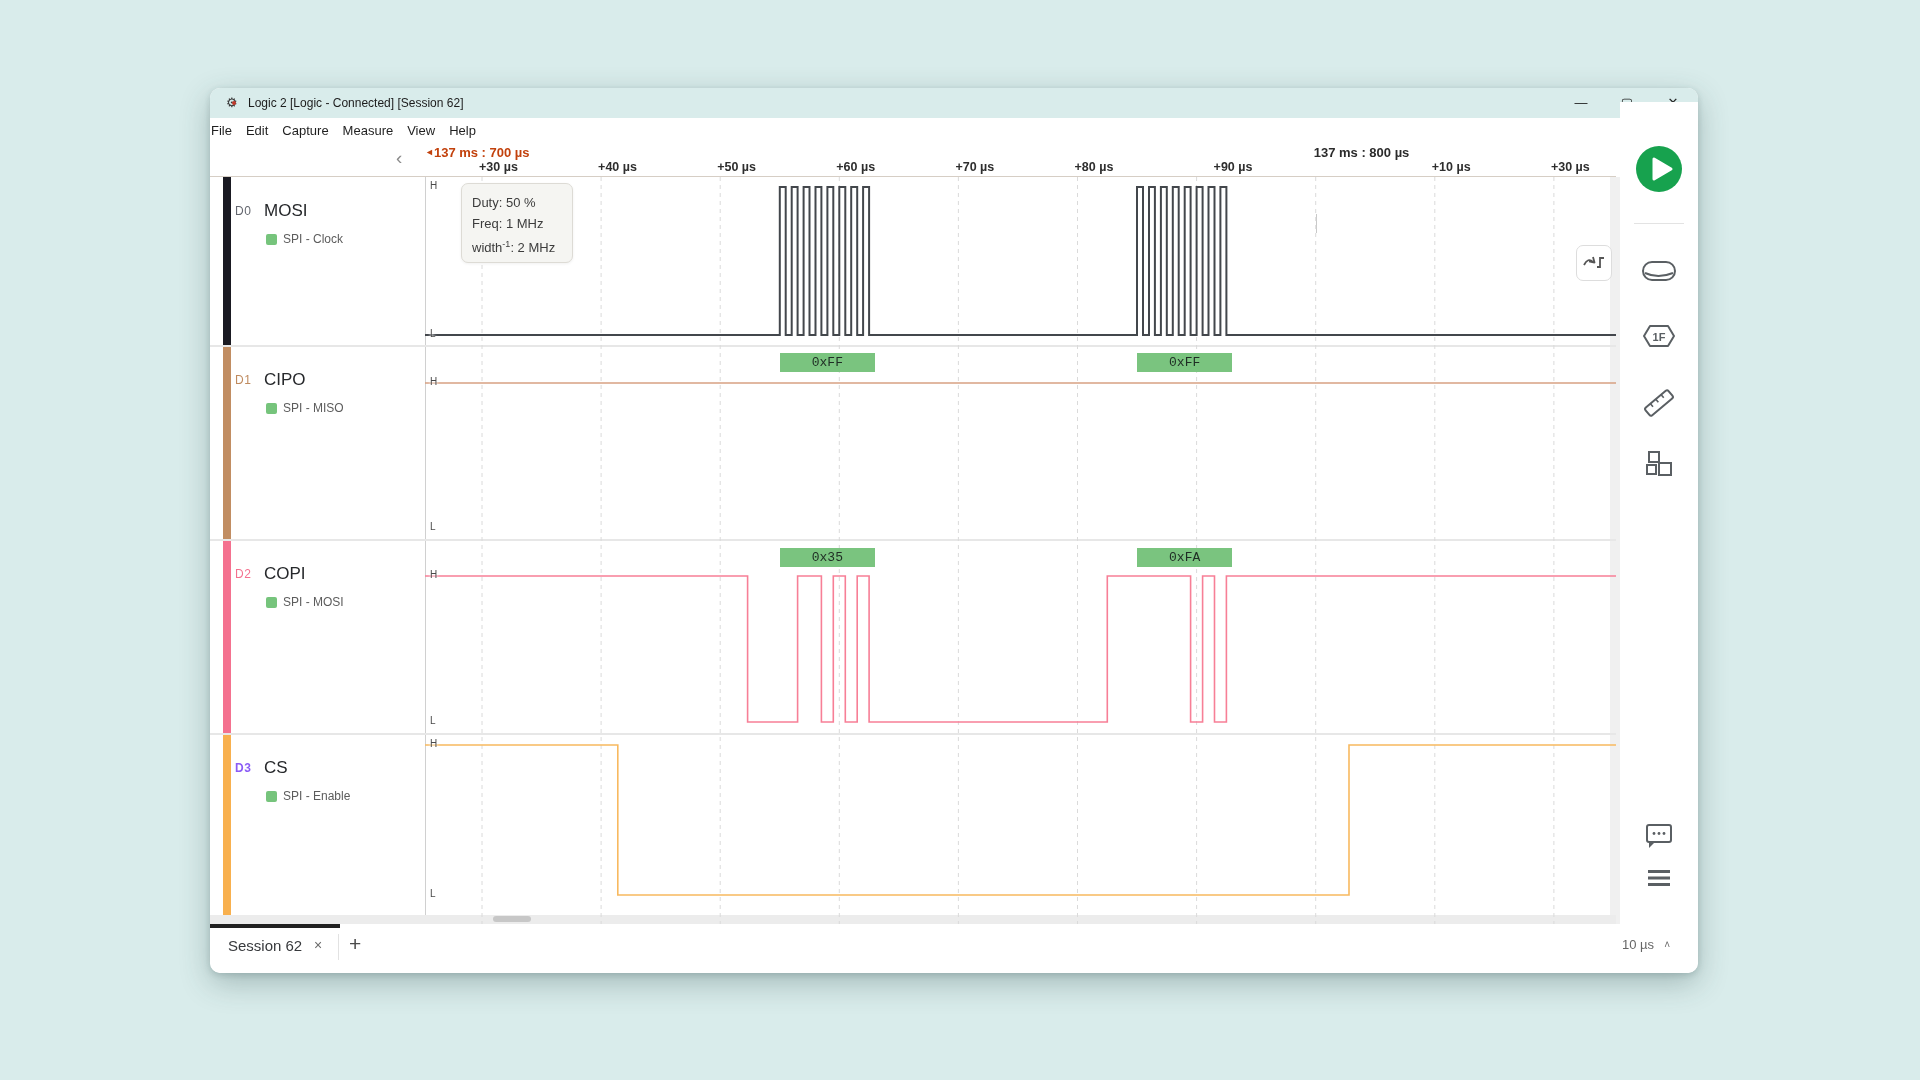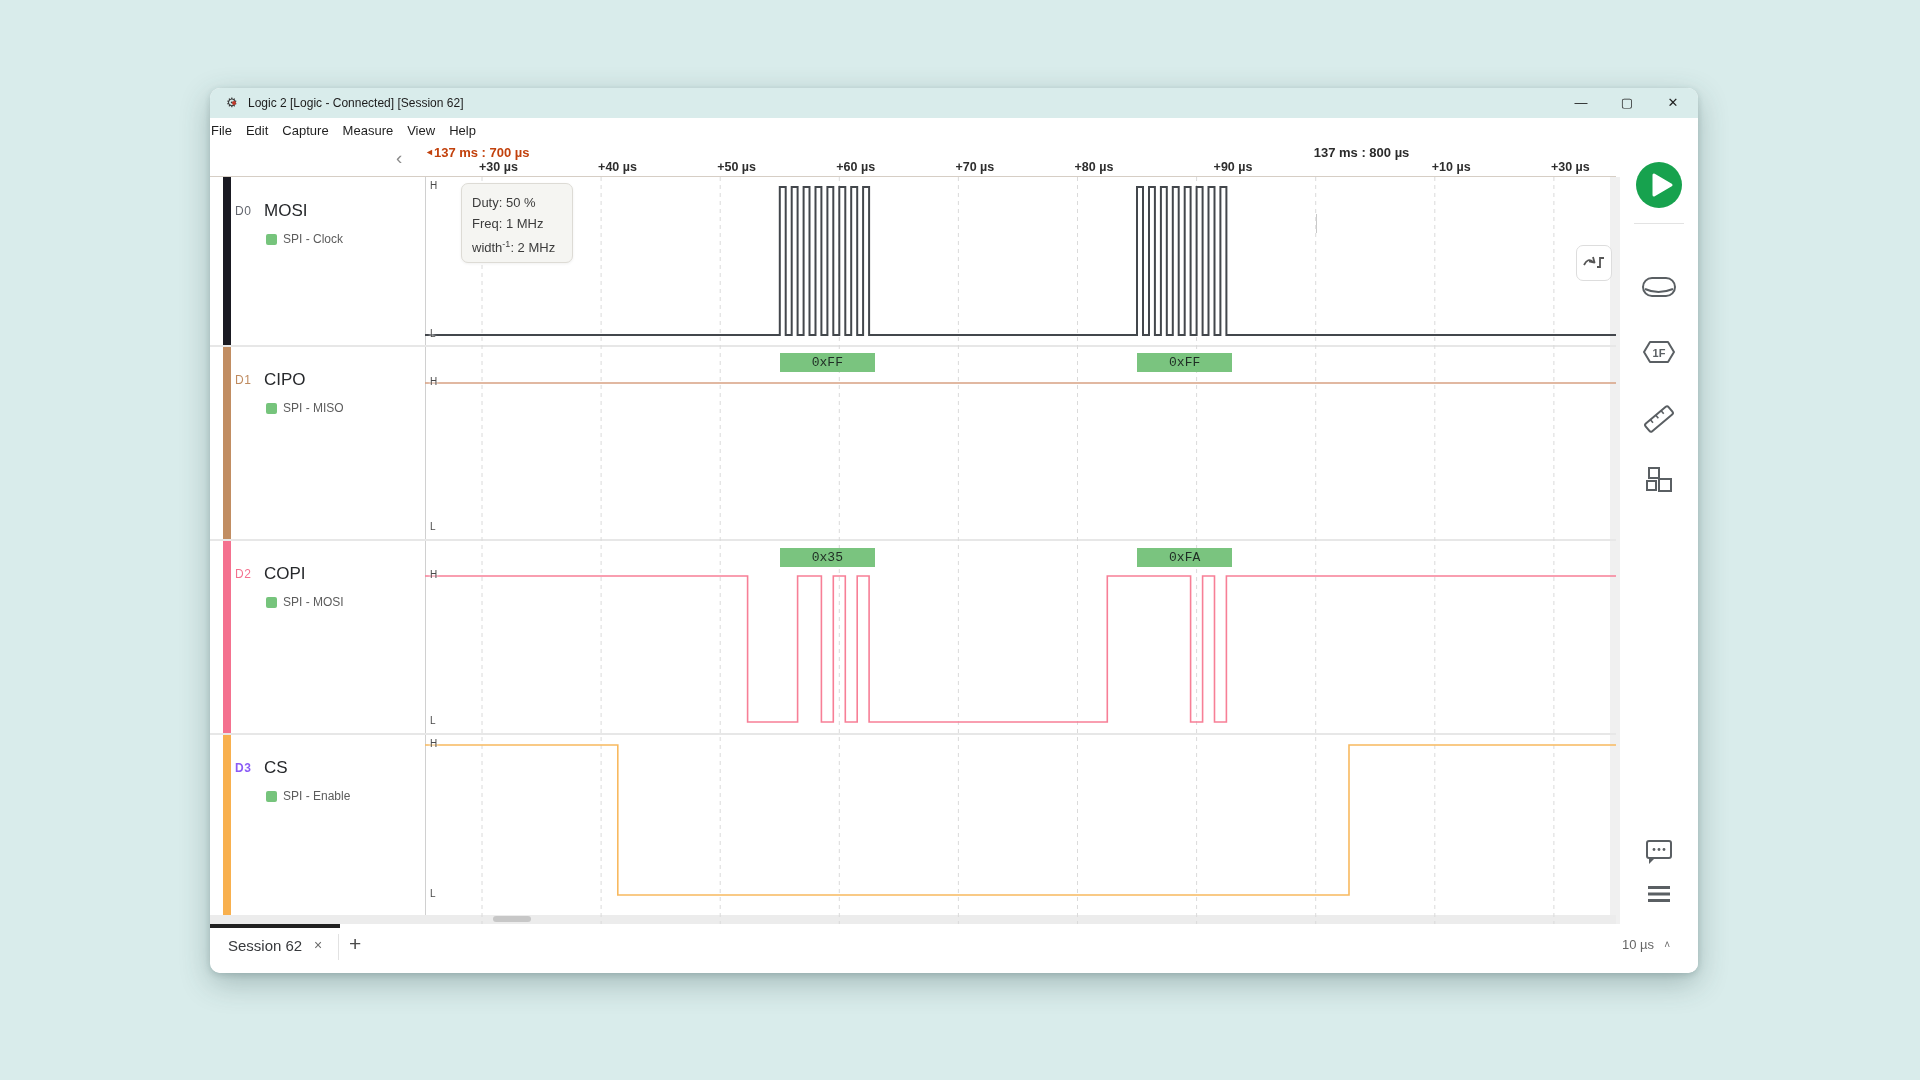--- a/index.html
+++ b/index.html
@@ -31,21 +31,21 @@
   #wavesvg { position:absolute; left:215px; top:89px; z-index:2; }
   .hl-label { position:absolute; font-size:10px; color:#4a4a4a; z-index:3; text-shadow:0 0 3px #fff,0 0 3px #fff; }
   .badge { position:absolute; height:19px; z-index:4; text-align:center; font-family:"Liberation Mono",monospace; font-size:13px; line-height:19px; }
   #tooltip { position:absolute; left:251px; top:95px; width:112px; height:80px; background:#f5f5f2; border:1px solid #dddbd5; border-radius:7px; z-index:6; padding:8px 0 0 10px; box-shadow:0 1px 3px rgba(0,0,0,.06); }
   #tooltip div { font-size:13px; color:#3c3c3c; line-height:21px; white-space:nowrap; }
   #tooltip sup { font-size:9px; }
   #scrolltrack { position:absolute; left:0; top:827px; width:1406px; height:9px; background:#ececec; z-index:1; }
   #scrollthumb { position:absolute; left:283px; top:828px; width:38px; height:6px; background:#c7c7c7; border-radius:3px; z-index:5; }
   #vstrip { position:absolute; left:1400px; top:89px; width:10px; height:747px; background:#f0f0f0; }
   #edgebtn { position:absolute; left:1366px; top:157px; width:36px; height:36px; background:#fff; border:1px solid #ddd; border-radius:7px; z-index:6; }
-  #sidebar { position:absolute; left:1410px; top:30px; width:78px; height:854px; background:#fff; }
+  #sidebar { position:absolute; left:1410px; top:14px; width:78px; height:854px; background:#fff; }
   .side-ic { position:absolute; left:50%; transform:translateX(-50%); }
   #play-divider { position:absolute; left:1424px; top:135px; width:50px; height:1px; background:#e3e3e3; }
   #tabbar { position:absolute; left:0; top:836px; width:100%; height:49px; background:#fff;border-radius:11px; }
   #tab-active-bar { position:absolute; left:0; top:0; width:130px; height:4px; background:#212121; }
   #tab-label { position:absolute; left:18px; top:13px; font-size:15px; color:#37393c; }
   #tab-close { position:absolute; left:104px; top:13px; font-size:14px; color:#6b6b6b; }
   #tab-divider { position:absolute; left:128px; top:10px; width:1px; height:26px; background:#e2e2e2; }
   #tab-add { position:absolute; left:139px; top:8px; font-size:21px; color:#4a4a4a; font-weight:400; }
   #zoomctl { position:absolute; right:44px; top:13px; font-size:13px; color:#666; }
   #zoomchev { position:absolute; right:28px; top:15px; font-size:10px; color:#666; }

